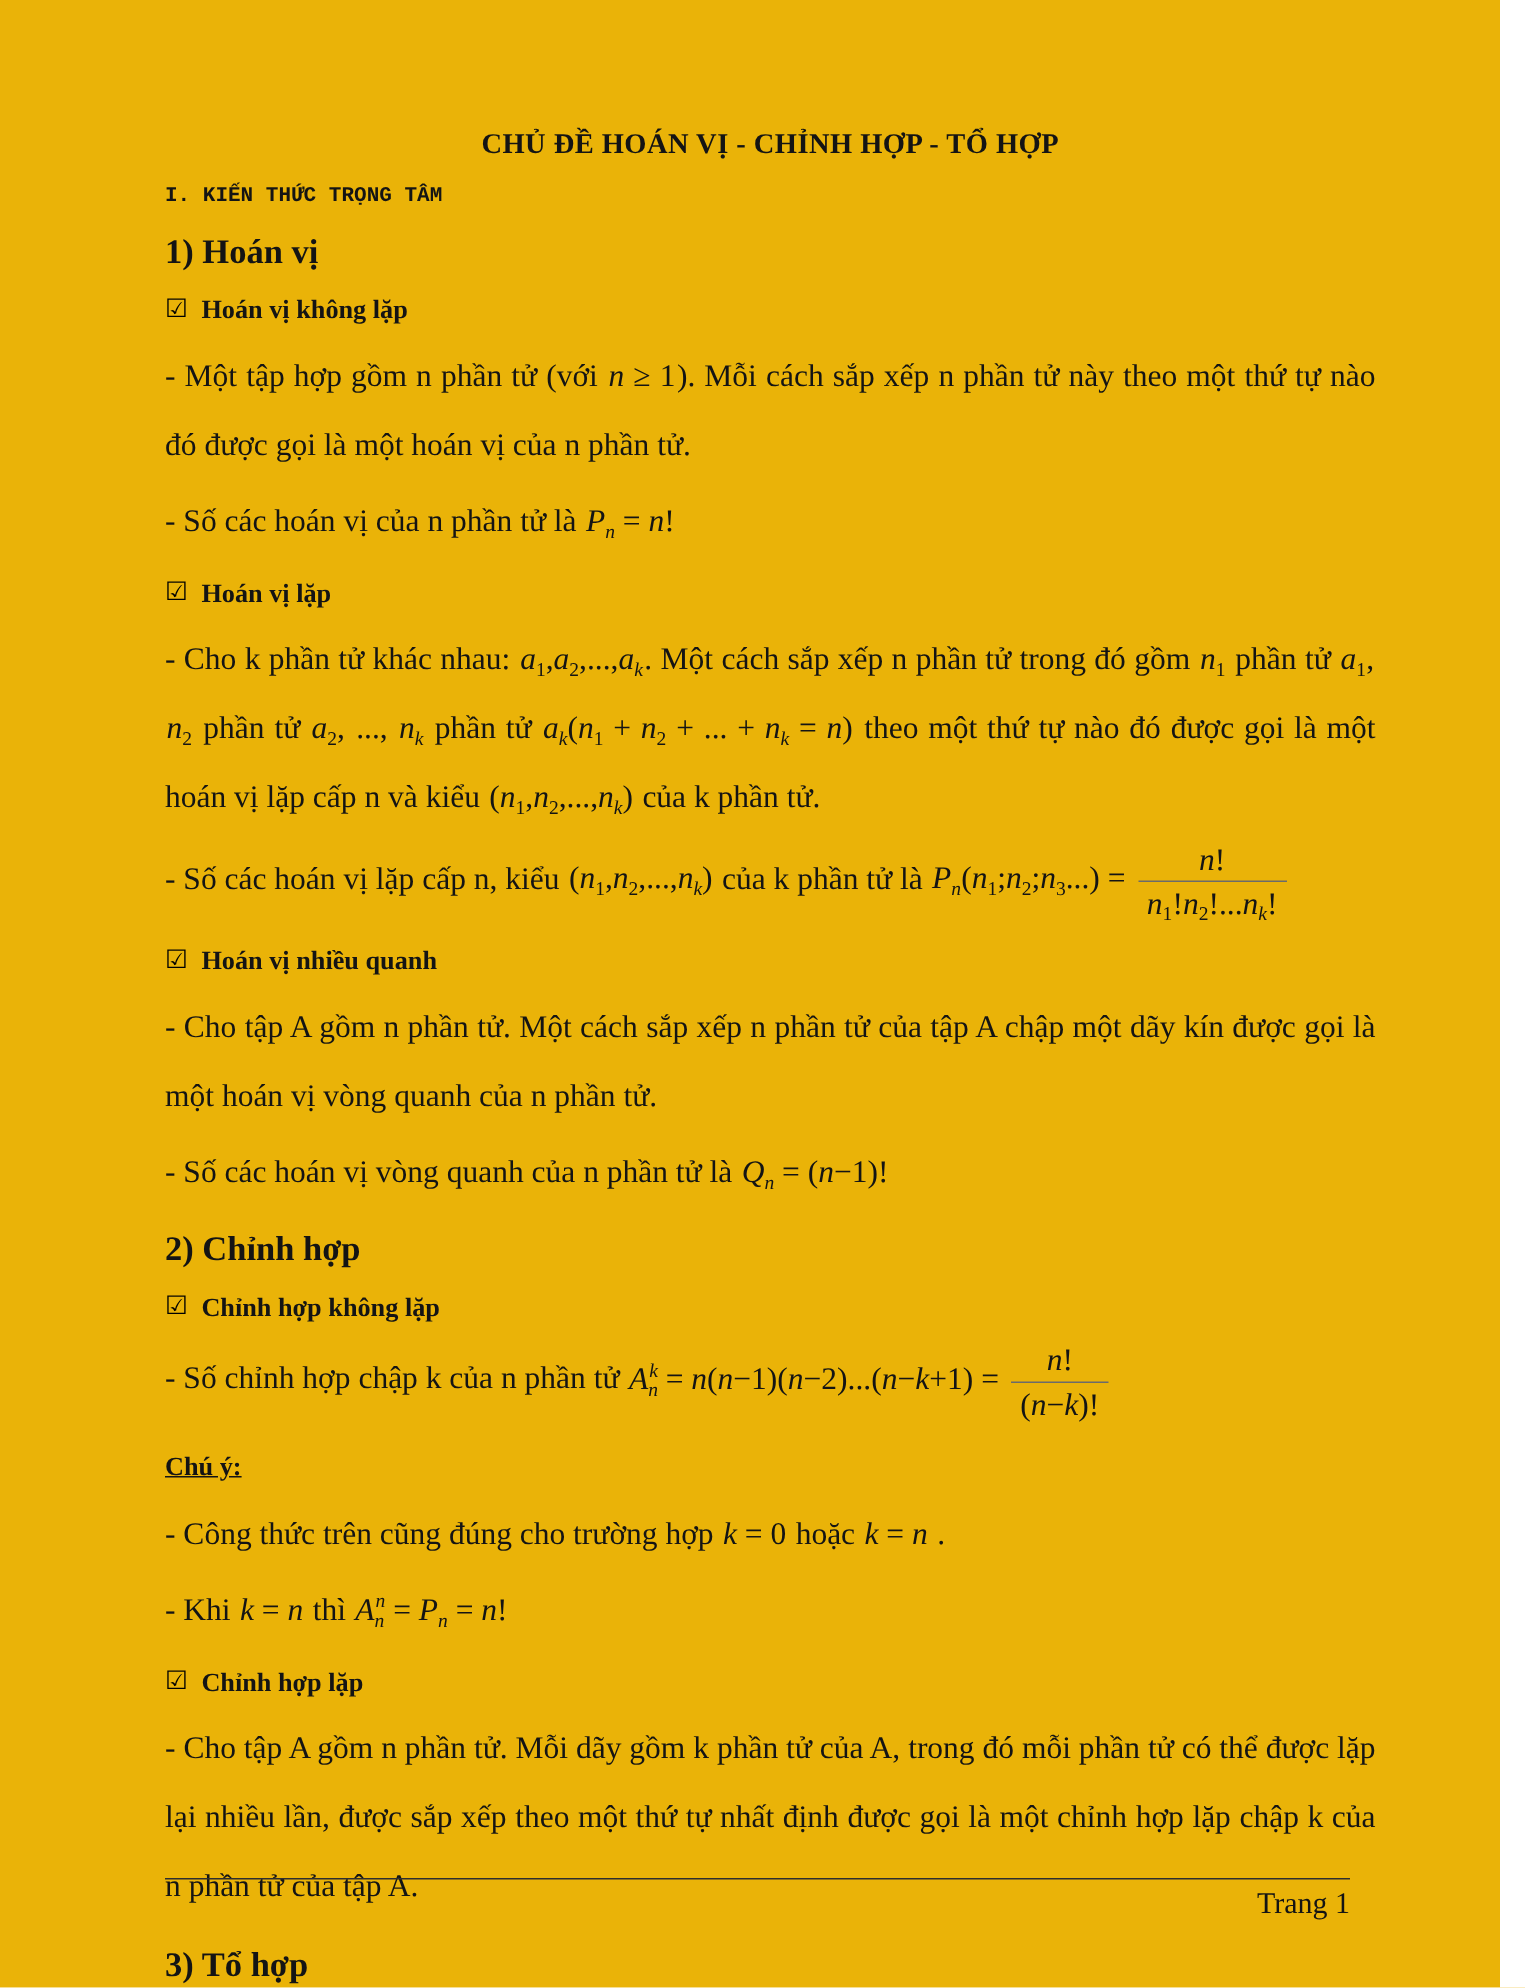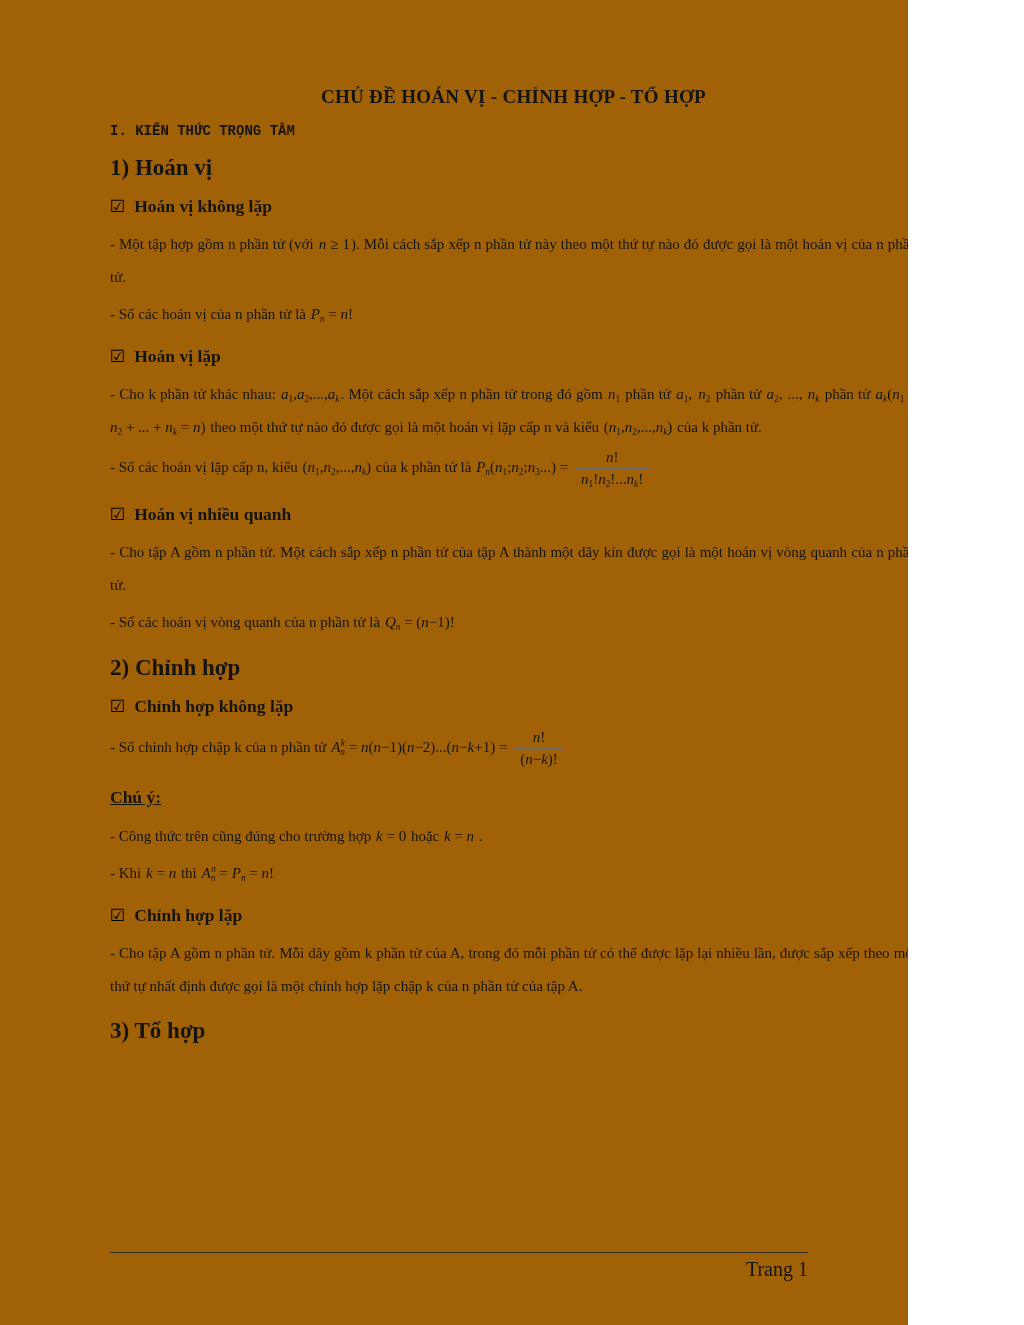--- a/index.html
+++ b/index.html
@@ -1,19 +1,19 @@
 <!DOCTYPE html>
 <html lang="vi"><head>
 <meta charset="utf-8">
 <style>
   html,body{margin:0;padding:0;background:#ffffff;}
   .page{
     position:relative;
-    width:908px;height:1325px;
-    background:#a16207;
+    width:1000px;height:1325px;
+    background:#eab308;
     color:#141414;
     font-family:"Liberation Serif", serif;
     overflow:hidden;
   }
   .content{
     position:absolute;
     left:110px;top:86px;
     width:807px;
   }
   .doc-title{
@@ -41,21 +41,21 @@
     font-size:17.5px;font-weight:bold;
     margin:15px 0 11px 0;
     display:flex;align-items:center;gap:9px;
   }
   .cb{
     font-family:"DejaVu Sans", sans-serif;
     font-size:17px;line-height:1;
     color:#000;
   }
   .para{
-    font-size:15px;
+    font-size:21px;
     line-height:2.18;
     text-align:justify;
     margin:0 0 5px 0;
   }
   .math{padding:0 1px;white-space:normal;}
   .math i{font-style:italic;}
   .math sub,.math sup{font-size:62%;line-height:0;}
   .math sub{vertical-align:-0.35em;}
   .math sup{vertical-align:0.65em;}
   .math sub + sup{margin-left:-0.45em;}
@@ -113,21 +113,21 @@
 
     <div class="para">- Cho k phần tử khác nhau: <span class="math"><i>a</i><sub>1</sub>,<i>a</i><sub>2</sub>,...,<i>a</i><sub><i>k</i></sub></span>. Một cách sắp xếp n phần tử trong đó gồm <span class="math"><i>n</i><sub>1</sub></span> phần tử <span class="math"><i>a</i><sub>1</sub>,</span> <span class="math"><i>n</i><sub>2</sub></span> phần tử <span class="math"><i>a</i><sub>2</sub>,</span> ..., <span class="math"><i>n</i><sub><i>k</i></sub></span> phần tử <span class="math"><i>a</i><sub><i>k</i></sub>(<i>n</i><sub>1</sub> + <i>n</i><sub>2</sub> + ... + <i>n</i><sub><i>k</i></sub> = <i>n</i>)</span> theo một thứ tự nào đó được gọi là một hoán vị lặp cấp n và kiểu <span class="math">(<i>n</i><sub>1</sub>,<i>n</i><sub>2</sub>,...,<i>n</i><sub><i>k</i></sub>)</span> của k phần tử.</div>
 
     <div class="para">- Số các hoán vị lặp cấp n, kiểu <span class="math">(<i>n</i><sub>1</sub>,<i>n</i><sub>2</sub>,...,<i>n</i><sub><i>k</i></sub>)</span> của k phần tử là <span class="math"><i>P</i><sub><i>n</i></sub>(<i>n</i><sub>1</sub>;<i>n</i><sub>2</sub>;<i>n</i><sub>3</sub>...) = <span class="frac"><span class="fnum"><i>n</i>!</span><span class="fden"><i>n</i><sub>1</sub>!<i>n</i><sub>2</sub>!...<i>n</i><sub><i>k</i></sub>!</span></span></span></div>
 
     <div class="chk">
       <span class="cb">☑</span>
       <span>Hoán vị nhiều quanh</span>
     </div>
 
-    <div class="para">- Cho tập A gồm n phần tử. Một cách sắp xếp n phần tử của tập A thành một dãy kín được gọi là một hoán vị vòng quanh của n phần tử.</div>
+    <div class="para">- Cho tập A gồm n phần tử. Một cách sắp xếp n phần tử của tập A chập một dãy kín được gọi là một hoán vị vòng quanh của n phần tử.</div>
 
     <div class="para">- Số các hoán vị vòng quanh của n phần tử là <span class="math"><i>Q</i><sub><i>n</i></sub> = (<i>n</i>−1)!</span></div>
 
     <div class="h-sub">2) Chỉnh hợp</div>
 
     <div class="chk">
       <span class="cb">☑</span>
       <span>Chỉnh hợp không lặp</span>
     </div>
 

